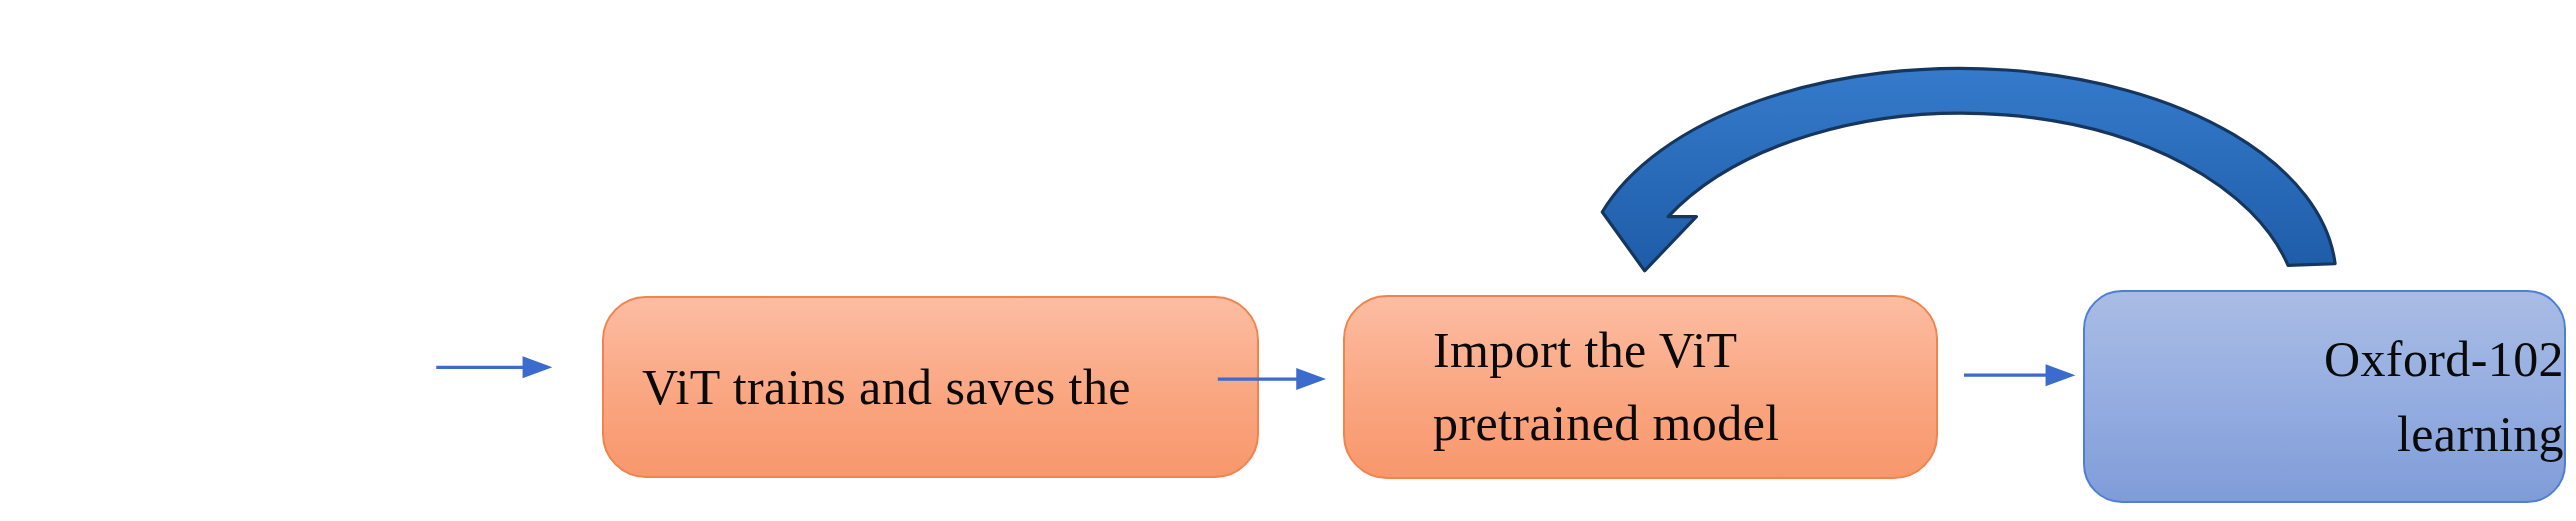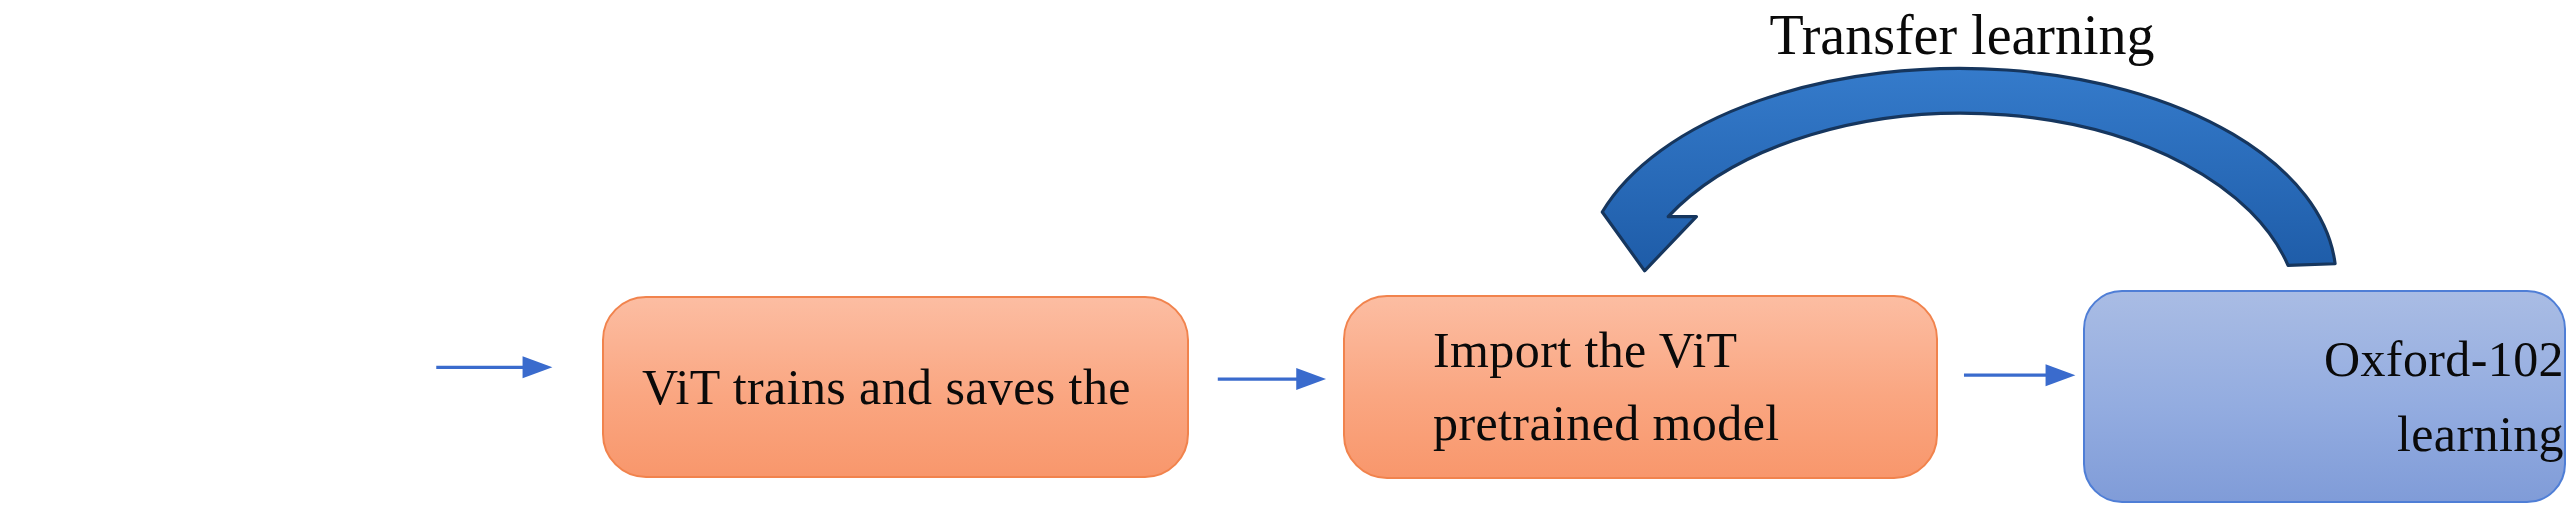--- a/index.html
+++ b/index.html
@@ -32,21 +32,21 @@
   .node-orange {
     background: linear-gradient(180deg, #fcbda2 0%, #faa681 55%, #f8976c 100%);
     border: 2.4px solid #f1834d;
   }
   #node-imagenet {
     left: 25px; top: 268px; width: 367px; height: 240px;
     border-radius: 38px; padding-left: 23.5px;
     font-size: 55px;
   }
   #node-vit-train {
-    left: 602px; top: 296px; width: 587px; height: 182px;
+    left: 602px; top: 296px; width: 657px; height: 182px;
     border-radius: 44px; padding-left: 38px;
     font-size: 50px; line-height: 73px;
   }
   #node-import-vit {
     left: 1343px; top: 295px; width: 595px; height: 184px;
     border-radius: 44px; padding-left: 88px;
     font-size: 50px; line-height: 73px;
   }
   #node-oxford {
     left: 2083px; top: 290px; width: 483px; height: 213px;
@@ -65,21 +65,20 @@
     position: absolute;
     left: 0; top: 0; width: 2576px; height: 522px;
     pointer-events: none;
   }
 </style>
 </head>
 <body>
 
 <div id="canvas">
 
-  <div id="transfer-label">Transfer learning</div>
 
 
   <div class="node node-orange" id="node-vit-train">
     <span class="line">ViT trains and saves the</span>
   </div>
 
   <div class="node node-orange" id="node-import-vit">
     <span class="line">Import the ViT</span>
     <span class="line">pretrained model</span>
   </div>

